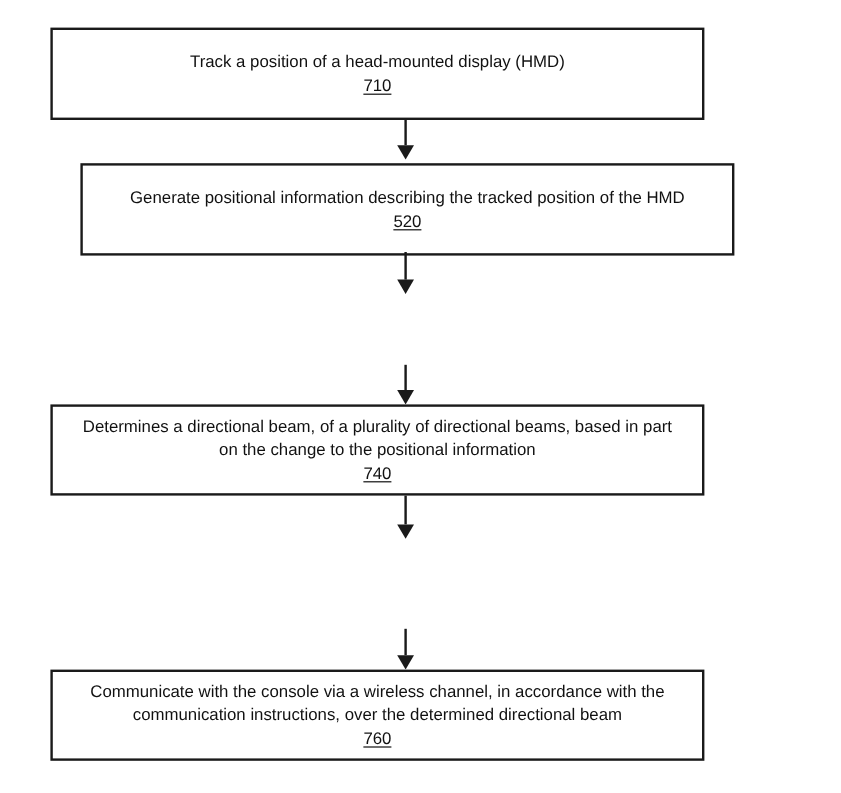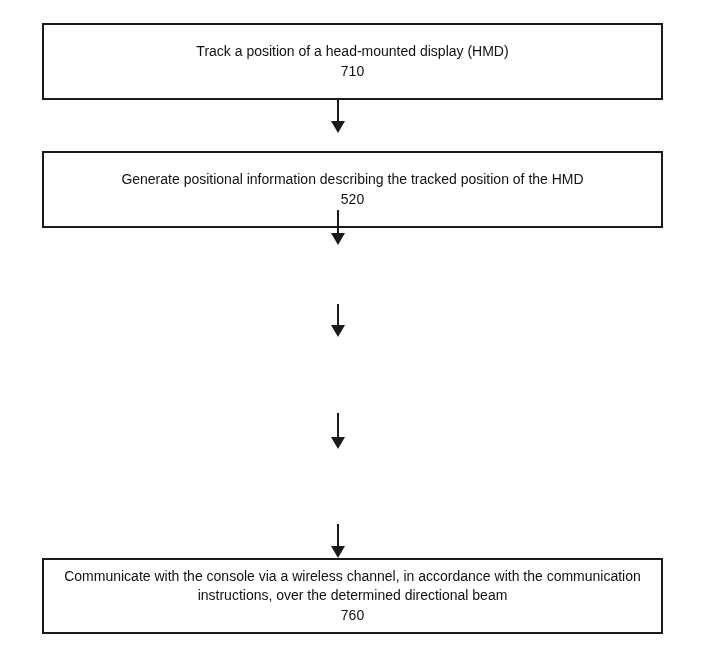--- a/index.html
+++ b/index.html
@@ -12,45 +12,46 @@
     width: 701px;
     height: 661px;
     background: #ffffff;
     font-family: "Liberation Sans", sans-serif;
     color: #111111;
     overflow: hidden;
   }
   .flow-box {
     position: absolute;
     left: 42px;
-    width: 621px;
+    width: 545px;
     box-sizing: border-box;
     border: 2px solid #1a1a1a;
     background: #ffffff;
     display: flex;
     flex-direction: column;
     align-items: center;
     justify-content: center;
     text-align: center;
     padding: 4px 20px;
   }
   .box-text {
     font-size: 14px;
     line-height: 19px;
     color: #111111;
   }
   .box-ref {
     font-size: 14px;
     line-height: 19px;
     margin-top: 1px;
+    text-decoration: underline;
     text-underline-offset: 2px;
     color: #111111;
   }
   .b1 { top: 23px;  height: 77px; }
-  .b2 { top: 151px; height: 77px; }
+  .b2 { top: 136px; height: 77px; margin-left: 25px; }
   .b3 { top: 245px; height: 59px; }
   .b4 { top: 337px; height: 76px; }
   .b5 { top: 449px; height: 75px; }
   .b6 { top: 558px; height: 76px; }
 
   .arrow {
     position: absolute;
     left: 331px;
     width: 14px;
     display: flex;
@@ -99,20 +100,24 @@
     <div class="arrow-line"></div>
     <div class="arrow-head"></div>
   </div>
 
 
   <div class="arrow a3">
     <div class="arrow-line"></div>
     <div class="arrow-head"></div>
   </div>
 
+  <div class="flow-box b4">
+    <div class="box-text">Determines a directional beam, of a plurality of directional beams, based in part on the change to the positional information</div>
+    <div class="box-ref">740</div>
+  </div>
 
   <div class="arrow a4">
     <div class="arrow-line"></div>
     <div class="arrow-head"></div>
   </div>
 
 
   <div class="arrow a5">
     <div class="arrow-line"></div>
     <div class="arrow-head"></div>

